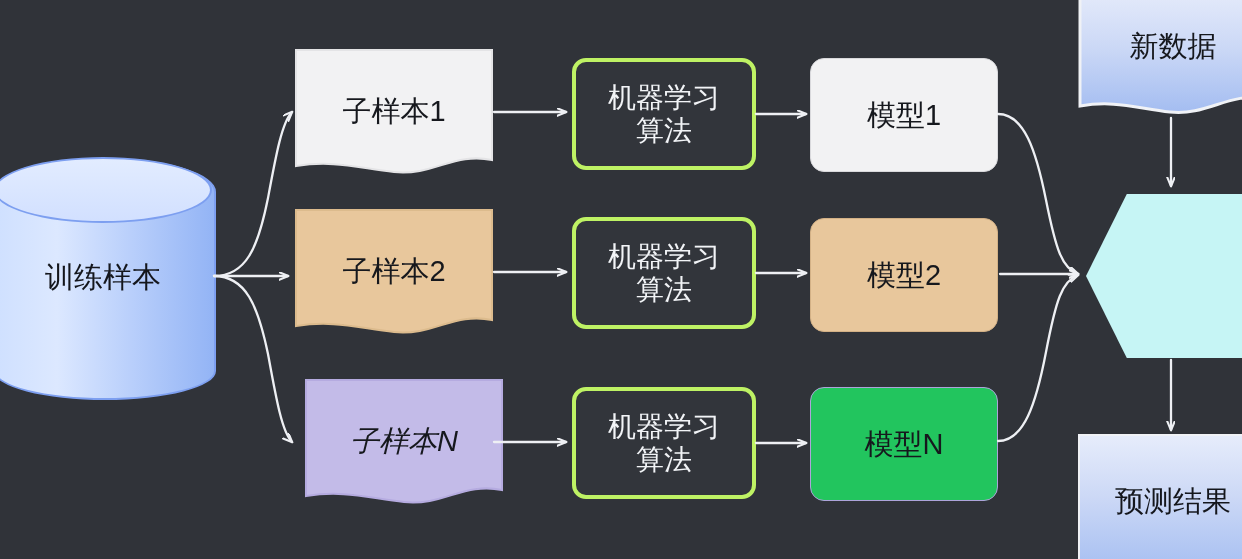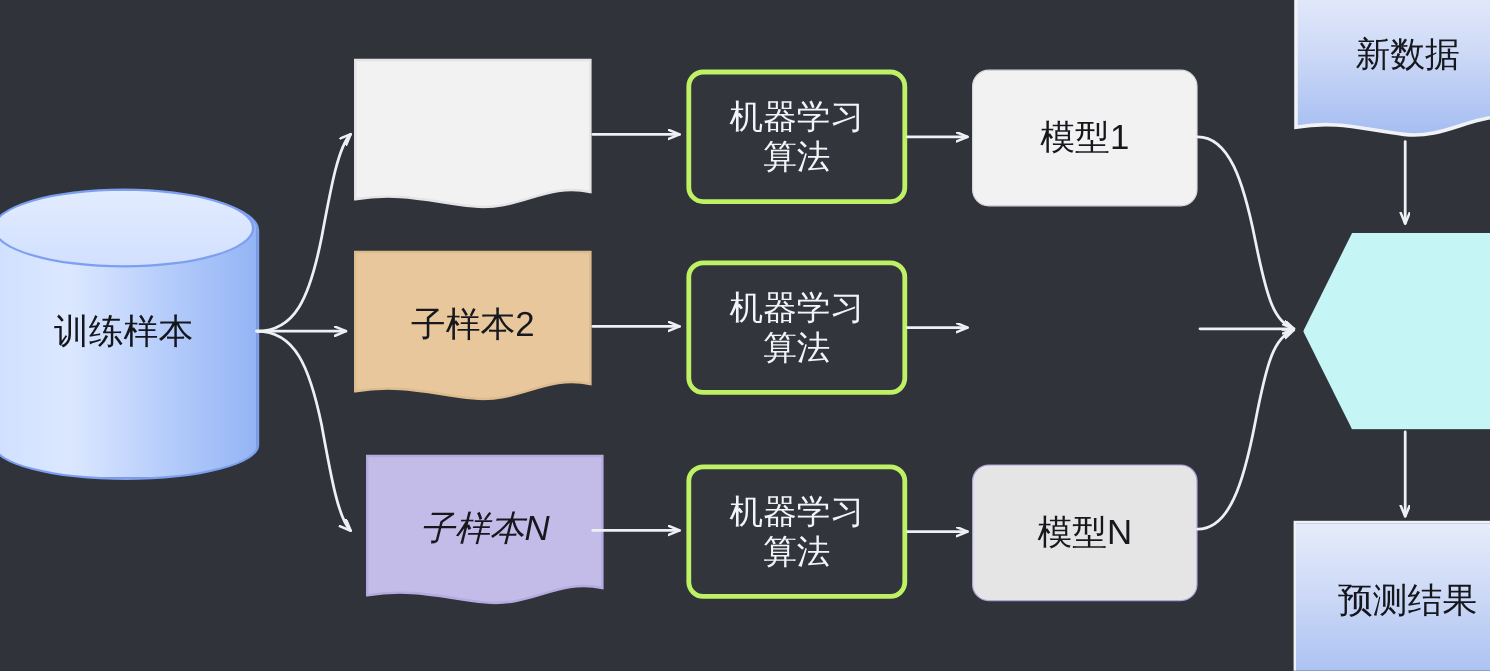--- a/index.html
+++ b/index.html
@@ -38,21 +38,21 @@
   .algo{
     background:#32353b;border:4px solid #bef264;border-radius:14px;
   }
   .algo .lbl{color:#f2f4f7;font-size:28px;}
 
   
   .model{border-radius:14px;}
   .model .lbl{color:#16181d;font-size:29px;}
   #model1{background:#f2f2f3;border:1px solid #d9d9dc;}
   #model2{background:#e8c79c;border:1px solid #d3b186;}
-  #modelN{background:#e5e5e5;border:1px solid #ada4da;}
+  #modelN{background:#22c55e;border:1px solid #ada4da;}
 
   
   #hexagon{left:1086px;top:194px;width:170px;height:164px;}
   #hexagon .hex-fill{
     position:absolute;left:0;top:0;width:100%;height:100%;
     background:#c6f5f5;
     clip-path:polygon(24% 0%,100% 0%,100% 100%,24% 100%,0% 50%);
   }
   #hexagon .lbl{color:#16181d;font-size:29px;padding-left:22px;}
 
@@ -100,20 +100,21 @@
   <div class="node" id="cylinder">
     <div class="cyl-body"></div>
     <div class="cyl-top"></div>
     <div class="lbl">训练样本</div>
   </div>
 
   <div class="node doc" id="sub1" style="left:294px;top:48px;width:200px;height:126px;">
     <svg width="200" height="126" viewBox="0 0 200 126" xmlns="http://www.w3.org/2000/svg">
       <path d="M2,2 H198 V112 C160,104 140,128 100,124 C64,120 40,112 2,118 Z" fill="#f2f2f3" stroke="#e4e4e6" stroke-width="2"></path>
     </svg>
+    <div class="lbl">子样本1</div>
   </div>
 
   <div class="node doc" id="sub2" style="left:294px;top:208px;width:200px;height:126px;justify-content:center;">
     <svg width="200" height="126" viewBox="0 0 200 126" xmlns="http://www.w3.org/2000/svg">
       <path d="M2,2 H198 V112 C160,104 140,128 100,124 C64,120 40,112 2,118 Z" fill="#e8c79c" stroke="#dcbb8d" stroke-width="2"></path>
     </svg>
     <div class="lbl">子样本2</div>
   </div>
 
   <div class="node doc" id="subn" style="left:304px;top:378px;width:200px;height:126px;font-style:italic;">
@@ -132,20 +133,23 @@
 算法</div>
   </div>
   <div class="node algo" id="algon" style="left:572px;top:387px;width:184px;height:112px;">
     <div class="lbl">机器学习
 算法</div>
   </div>
 
   <div class="node model" id="model1" style="left:810px;top:58px;width:188px;height:114px;">
     <div class="lbl">模型1</div>
   </div>
+  <div class="node model" id="model2" style="left:810px;top:218px;width:188px;height:114px;">
+    <div class="lbl">模型2</div>
+  </div>
   <div class="node model" id="modelN" style="left:810px;top:387px;width:188px;height:114px;">
     <div class="lbl">模型N</div>
   </div>
 
   <div class="node doc" id="newdata" style="left:1078px;top:-6px;width:190px;height:124px;">
     <svg width="190" height="124" viewBox="0 0 190 124" xmlns="http://www.w3.org/2000/svg">
       <defs>
         <linearGradient id="bgrad1" x1="0" y1="0" x2="0" y2="1">
           <stop offset="0%" stop-color="#e8edfb"></stop>
           <stop offset="50%" stop-color="#cbd8f6"></stop>

